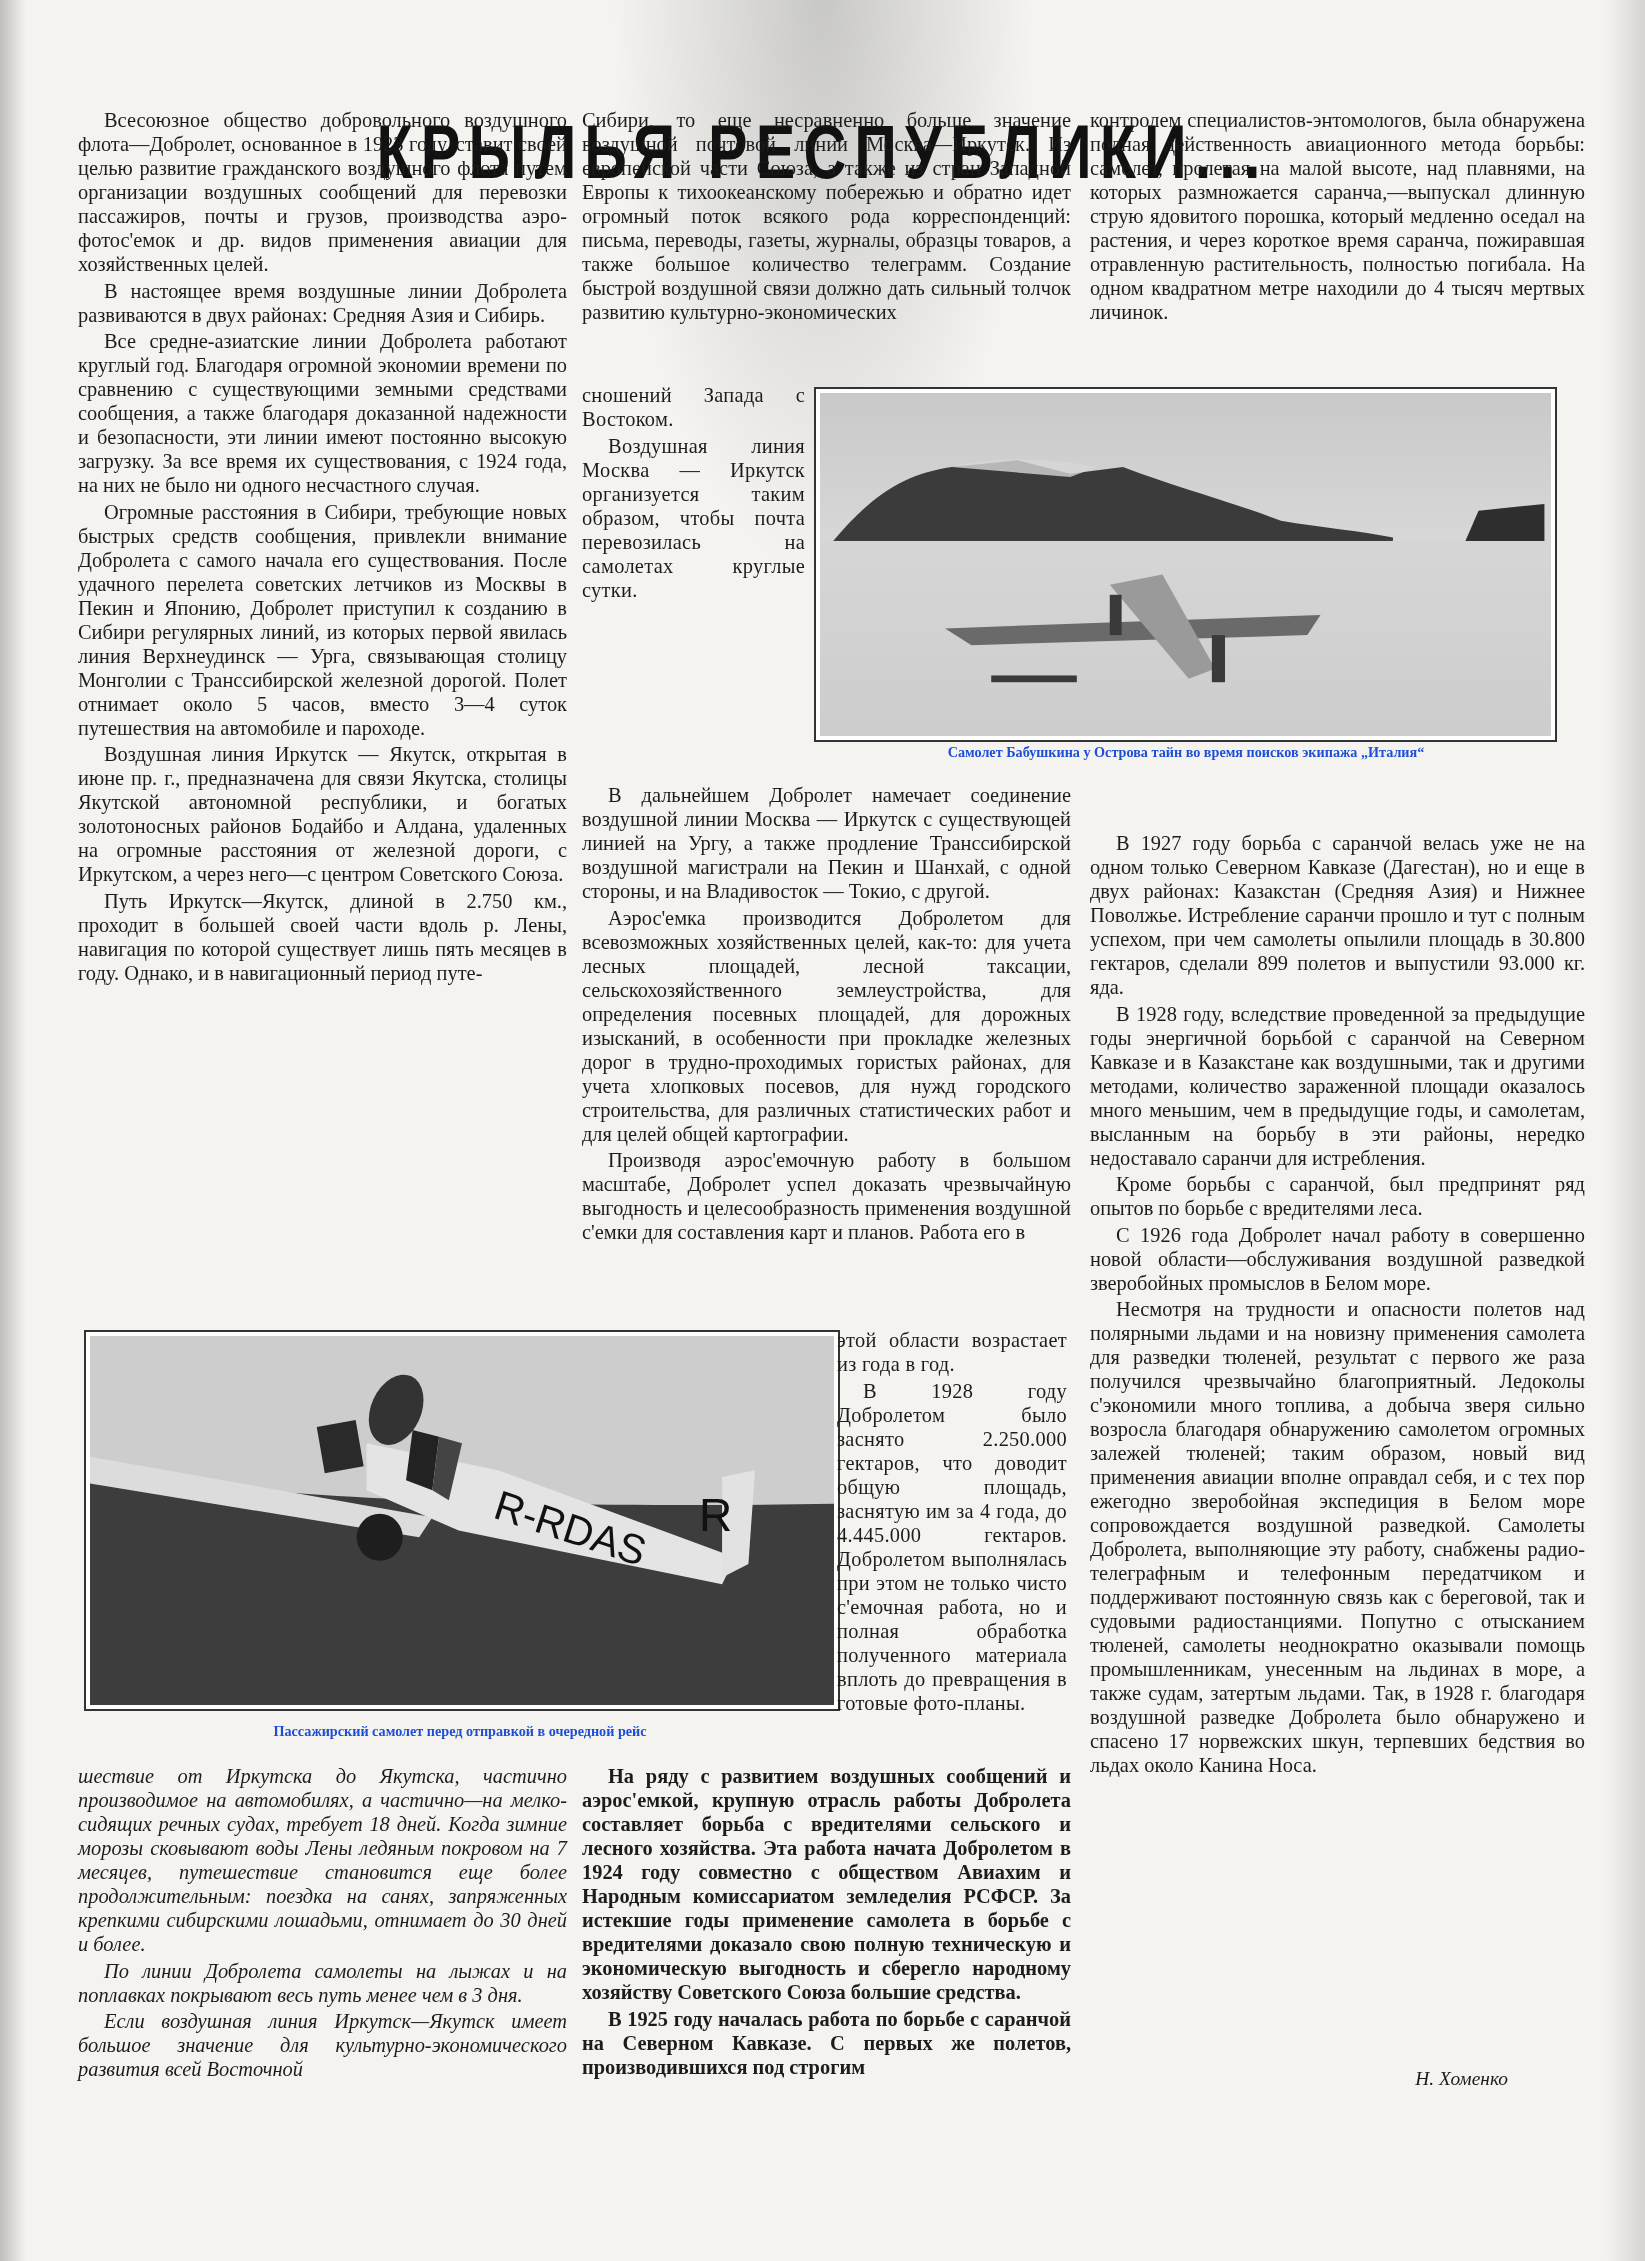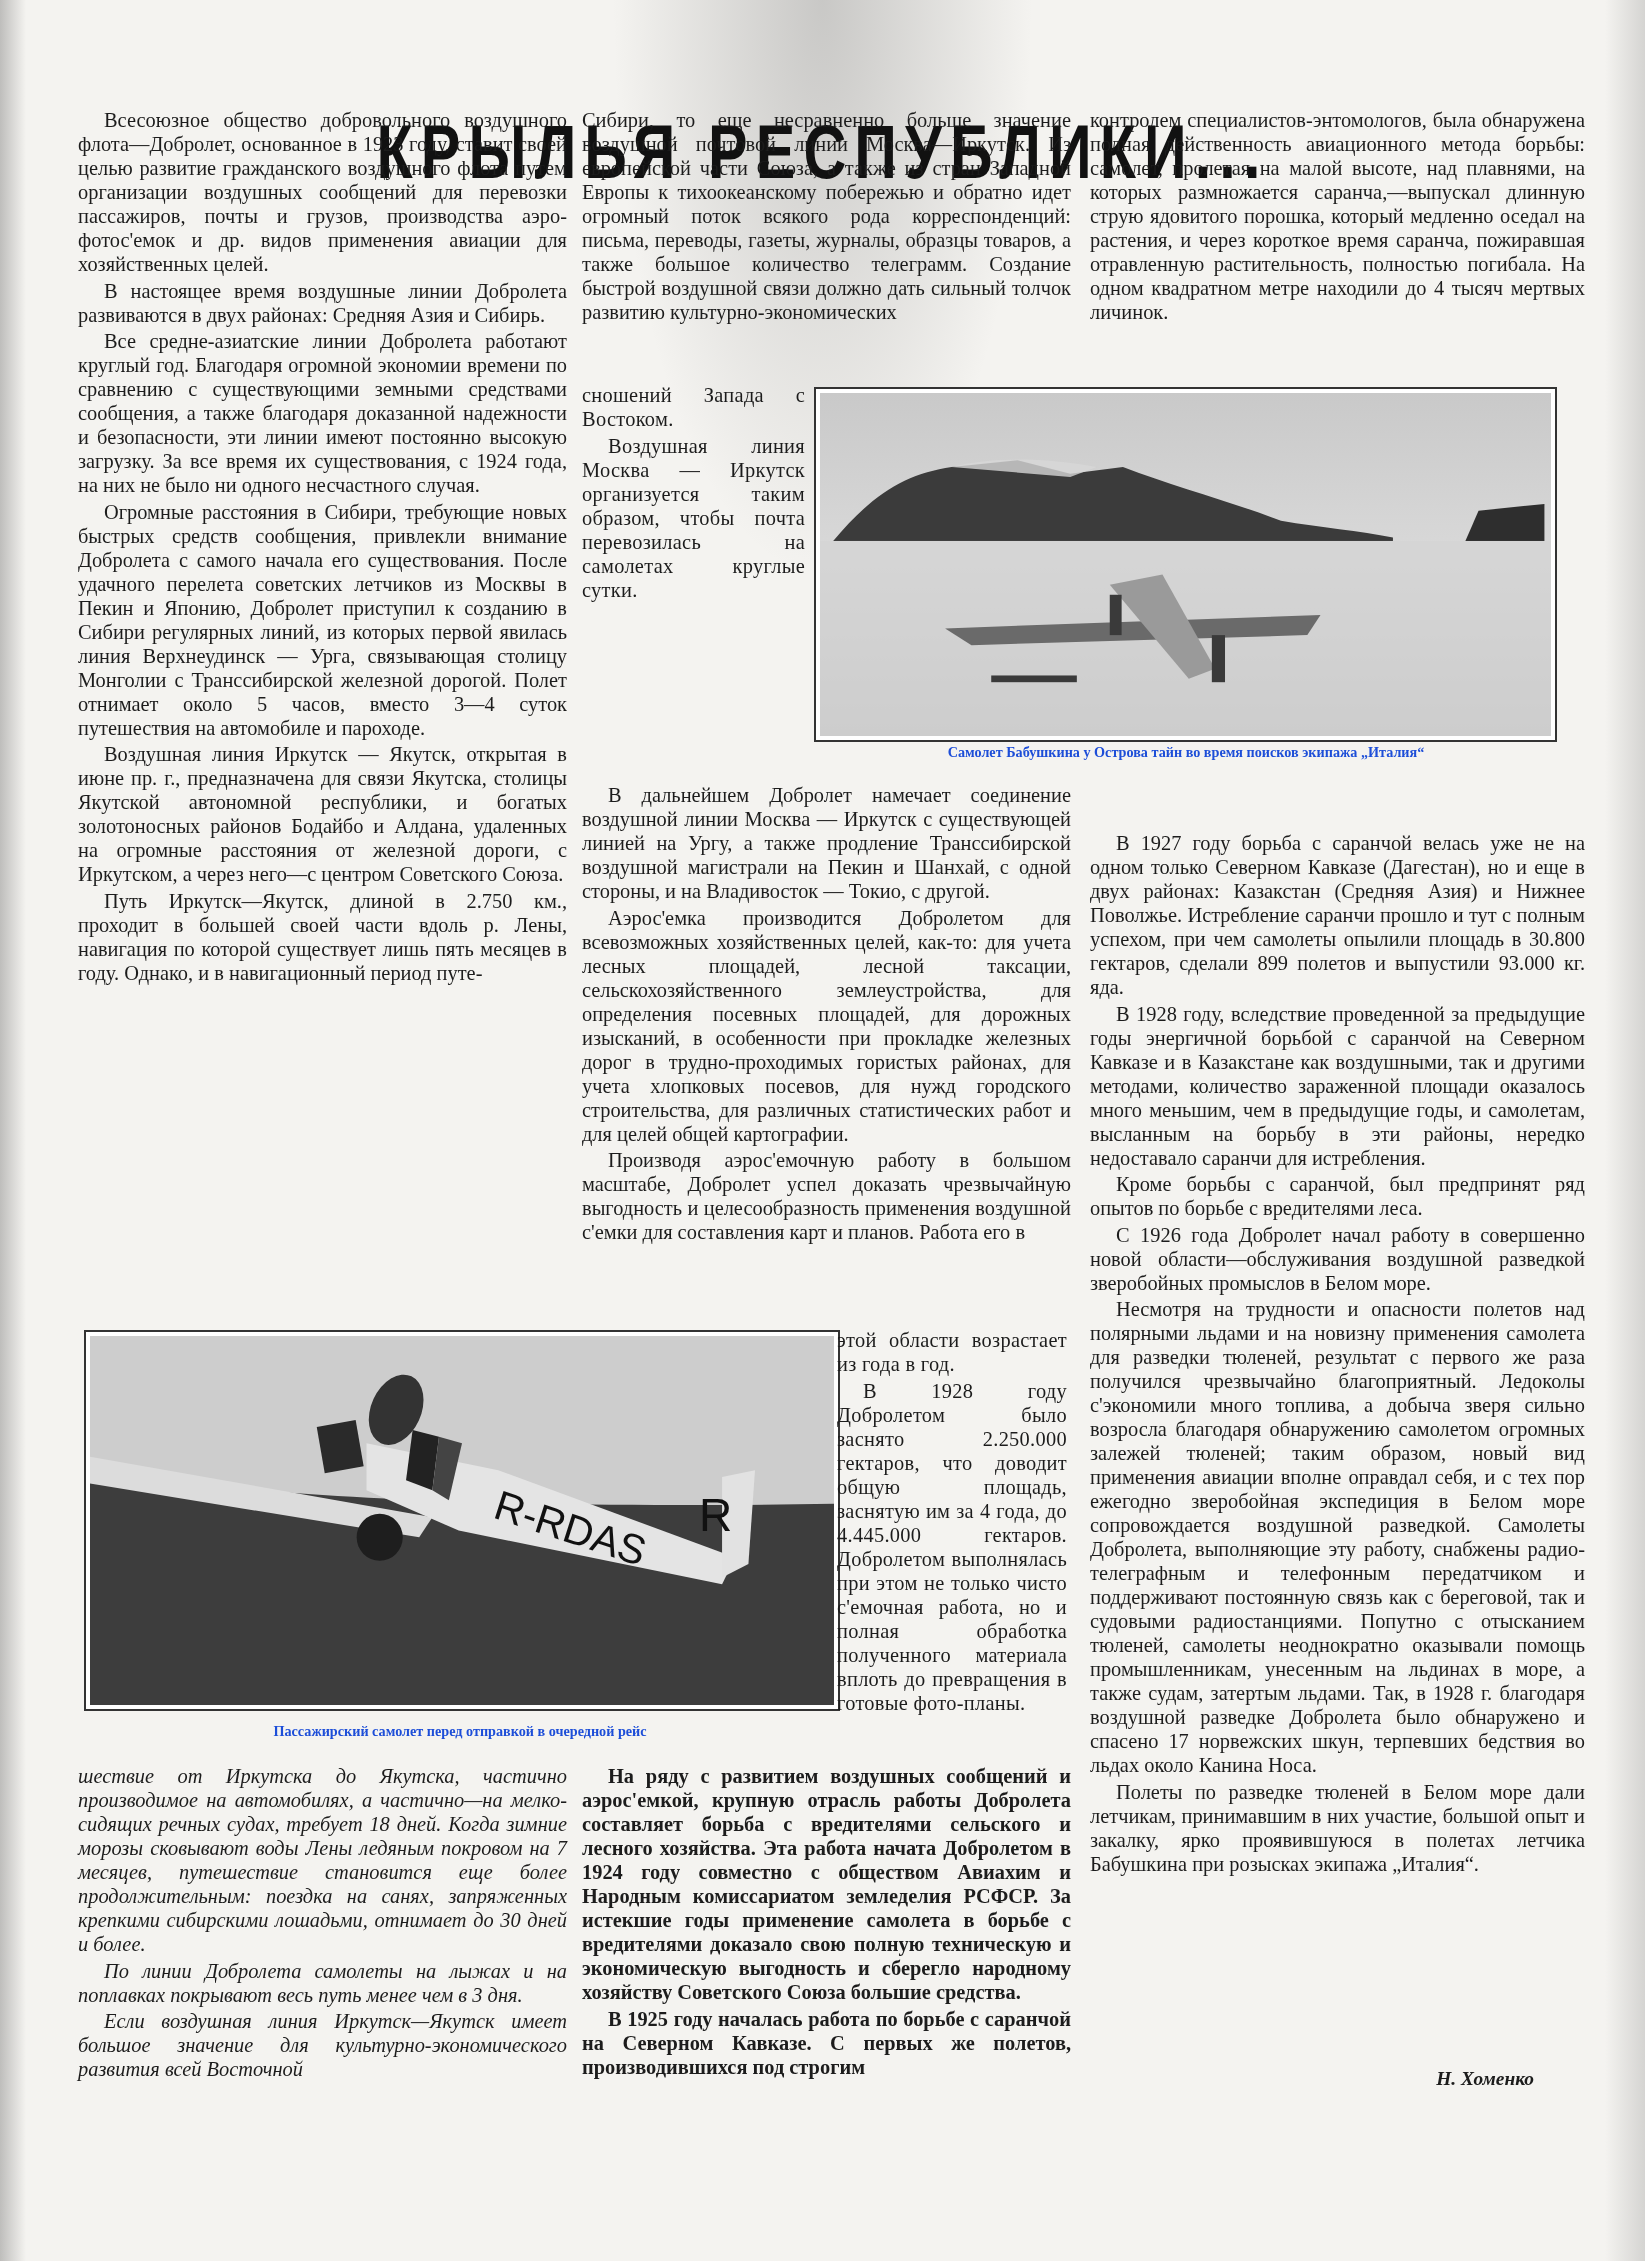--- a/index.html
+++ b/index.html
@@ -56,22 +56,22 @@
   .caption {
     position: absolute;
     font-family: "Liberation Serif", "DejaVu Serif", serif;
     font-weight: bold; font-size: 14.2px;
     text-align: center;
     color: #1d4ed8;
   }
   .cap1 { left: 814px; width: 744px; top: 744px; }
   .cap2 { left: 78px; width: 764px; top: 1723px; }
   .signature {
-    position: absolute; right: 111px; top: 2068px;
-    font-style: italic; font-weight: bold; font-size: 19.4px;
+    position: absolute; right: 137px; top: 2068px;
+    font-style: italic; font-weight: normal; font-size: 19.4px;
   }
   svg { display: block; }
 </style>
 </head>
 <body>
 
 <div class="page-shade"></div>
 
 <h1 class="title">КРЫЛЬЯ РЕСПУБЛИКИ...</h1>
 
@@ -128,21 +128,20 @@
 <div class="col c3a">
   <p style="text-indent:0">контролем специалистов-энтомологов, была обнаружена полная действенность авиационного метода борьбы: самолет, пролетая на малой высоте, над плавнями, на которых размножается саранча,—выпускал длинную струю ядовитого порошка, который медленно оседал на растения, и через короткое время саранча, пожиравшая отравленную растительность, полностью погибала. На одном квадратном метре находили до 4 тысяч мертвых личинок.</p>
 </div>
 
 <div class="col c3b">
   <p>В 1927 году борьба с саранчой велась уже не на одном только Северном Кавказе (Дагестан), но и еще в двух районах: Казакстан (Средняя Азия) и Нижнее Поволжье. Истребление саранчи прошло и тут с полным успехом, при чем самолеты опылили площадь в 30.800 гектаров, сделали 899 полетов и выпустили 93.000 кг. яда.</p>
   <p>В 1928 году, вследствие проведенной за предыдущие годы энергичной борьбой с саранчой на Северном Кавказе и в Казакстане как воздушными, так и другими методами, количество зараженной площади оказалось много меньшим, чем в предыдущие годы, и самолетам, высланным на борьбу в эти районы, нередко недоставало саранчи для истребления.</p>
   <p>Кроме борьбы с саранчой, был предпринят ряд опытов по борьбе с вредителями леса.</p>
   <p>С 1926 года Добролет начал работу в совершенно новой области—обслуживания воздушной разведкой зверобойных промыслов в Белом море.</p>
   <p>Несмотря на трудности и опасности полетов над полярными льдами и на новизну применения самолета для разведки тюленей, результат с первого же раза получился чрезвычайно благоприятный. Ледоколы с'экономили много топлива, а добыча зверя сильно возросла благодаря обнаружению самолетом огромных залежей тюленей; таким образом, новый вид применения авиации вполне оправдал себя, и с тех пор ежегодно зверобойная экспедиция в Белом море сопровождается воздушной разведкой. Самолеты Добролета, выполняющие эту работу, снабжены радио-телеграфным и телефонным передатчиком и поддерживают постоянную связь как с береговой, так и судовыми радиостанциями. Попутно с отысканием тюленей, самолеты неоднократно оказывали помощь промышленникам, унесенным на льдинах в море, а также судам, затертым льдами. Так, в 1928 г. благодаря воздушной разведке Добролета было обнаружено и спасено 17 норвежских шкун, терпевших бедствия во льдах около Канина Носа.</p>
-  <p>Полеты по разведке тюленей в Белом море дали летчикам, принимавшим в них участие, большой опыт и закалку, ярко проявившуюся в полетах летчика Бабушкина при розысках экипажа „Италия“.</p>
 </div>
 
 <div class="photo photo2">
   <div class="photo-inner">
     <svg width="100%" height="100%" viewBox="0 0 1130 550" preserveAspectRatio="none">
       <rect width="1130" height="550" fill="#cdcdcd"></rect>
       <path d="M0 200 C 200 230, 500 260, 1130 250 L 1130 550 L 0 550 Z" fill="#3d3d3d"></path>
       <path d="M0 180 L 520 270 L 500 300 L 0 220 Z" fill="#dcdcdc"></path>
       <path d="M420 160 L 620 200 L 980 330 L 960 370 L 560 290 L 420 230 Z" fill="#e4e4e4"></path>
       <path d="M960 210 L 1010 200 L 1000 340 L 960 360 Z" fill="#e2e2e2"></path>

